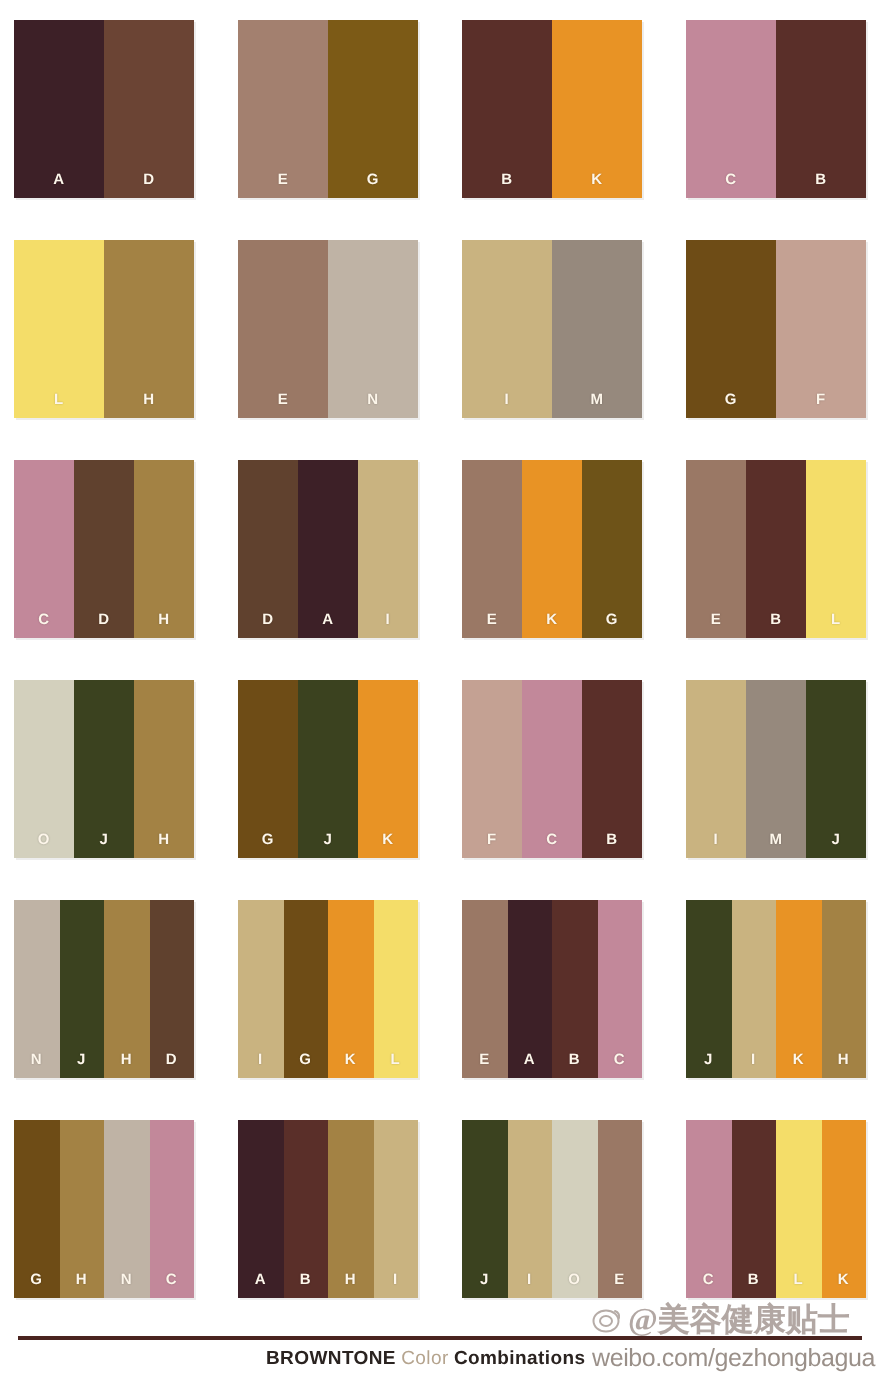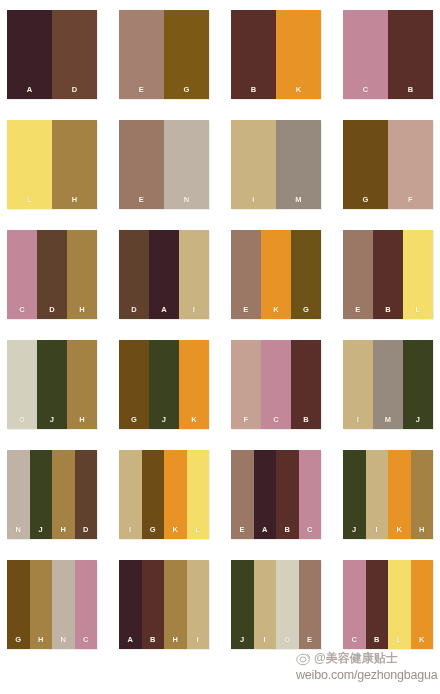--- a/index.html
+++ b/index.html
@@ -110,22 +110,22 @@
     align-items: center;
     gap: 3px;
     opacity: 0.62;
   }
   .wm-logo {
     width: 15px;
     height: 13px;
     position: relative;
   }
   .wm-handle {
-    font-family: Liberation Sans, sans-serif;
-    font-size: 12px;
+    font-family: Liberation Serif, serif;
+    font-size: 16px;
     font-weight: 700;
     color: #6e5a52;
     opacity: 0.85;
     white-space: nowrap;
     text-align: right;
   }
   .wm-url {
     margin-top: 1px;
     font-family: "Liberation Sans", sans-serif;
     font-size: 12.5px;
@@ -448,20 +448,26 @@
           <div class="swatch" style="background-color: rgb(244, 221, 105);">
             <span class="letter">L</span>
           </div>
           <div class="swatch" style="background-color: rgb(232, 147, 37);">
             <span class="letter">K</span>
           </div>
         </div>
       </div>
     </div>
 
+  <div class="footer">
+    <div class="rule"></div>
+    <div class="footer-text">
+      <span class="ft-brand">BROWNTONE</span><span>&nbsp;</span><span class="ft-color">Color</span><span>&nbsp;</span><span class="ft-comb">Combinations</span>
+    </div>
+  </div>
 
   <div class="watermark">
     <div class="wm-top">
       <span class="wm-logo">
         <svg viewBox="0 0 30 26" width="15" height="13" aria-hidden="true">
           <ellipse cx="14" cy="13" rx="12.5" ry="10.5" fill="none" stroke="#8a7a72" stroke-width="2"></ellipse>
           <ellipse cx="14" cy="13" rx="6" ry="5" fill="none" stroke="#8a7a72" stroke-width="2"></ellipse>
           <path d="M23 3 q5 2 4 7" fill="none" stroke="#8a7a72" stroke-width="2" stroke-linecap="round"></path>
         </svg>
       </span>

